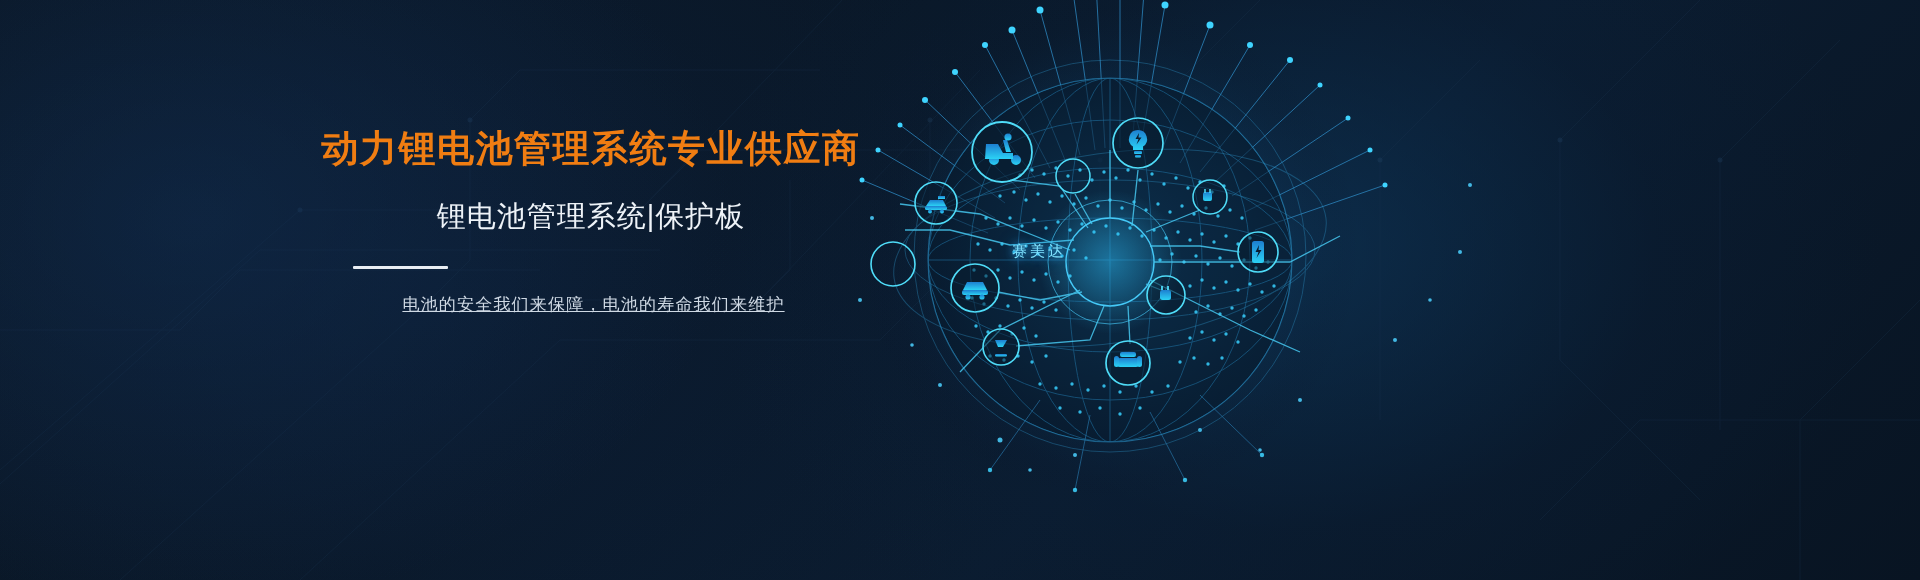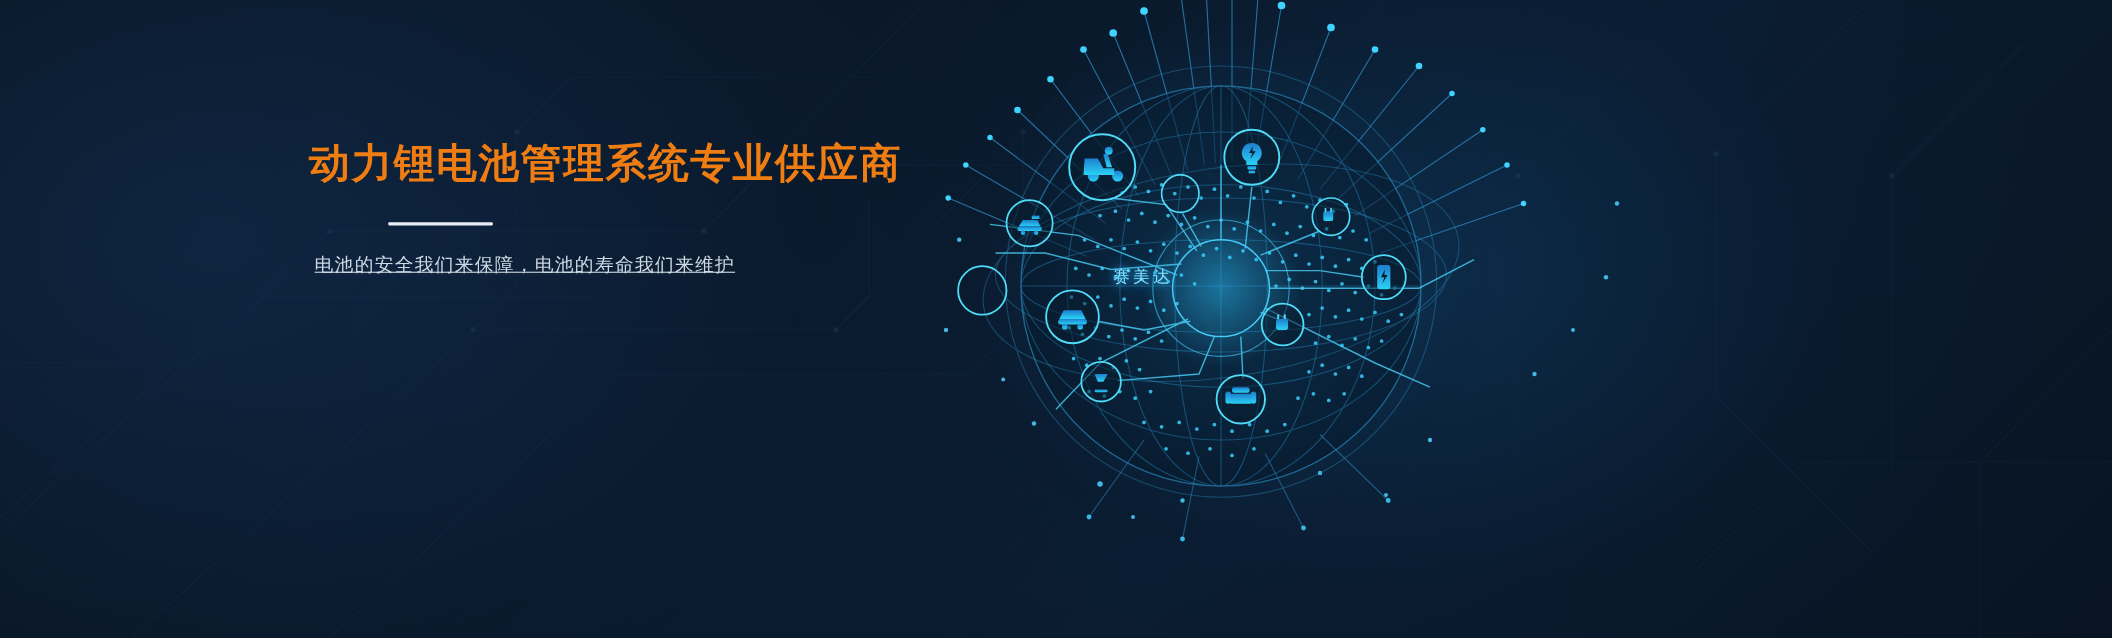--- a/index.html
+++ b/index.html
@@ -18,21 +18,21 @@
   
   .circuit{
     position:absolute;inset:0;opacity:.5;pointer-events:none;
   }
   .glow-left{
     position:absolute;left:-120px;top:-60px;width:900px;height:700px;
     background:radial-gradient(ellipse at 35% 40%, rgba(20,52,92,.40) 0%, rgba(10,24,44,0) 65%);
     pointer-events:none;
   }
   
-  .copy{position:absolute;left:281px;top:126px;width:620px;}
+  .copy{position:absolute;left:281px;top:126px;width:620px;text-align:center;}
   .headline{
     color:#f07d12;
     font-size:37px;
     font-weight:bold;
     letter-spacing:1.5px;
     line-height:1.25;
     white-space:nowrap;
     margin:0;
   }
   .subhead{
@@ -478,17 +478,18 @@
         <circle cx="1185" cy="480" r="2.2"></circle>
           <circle cx="1262" cy="455" r="2.2"></circle>
       </g>
     </svg>
   </div>
 
   <div class="hub-label">赛美达</div>
 
   <div class="copy">
     <h1 class="headline">动力锂电池管理系统专业供应商</h1>
+    <h2 class="subhead">锂电池管理系统|保护板</h2>
     <div class="divider"></div>
     <p class="tagline">电池的安全我们来保障，电池的寿命我们来维护</p>
   </div>
 
 </div>
 
 </body></html>

